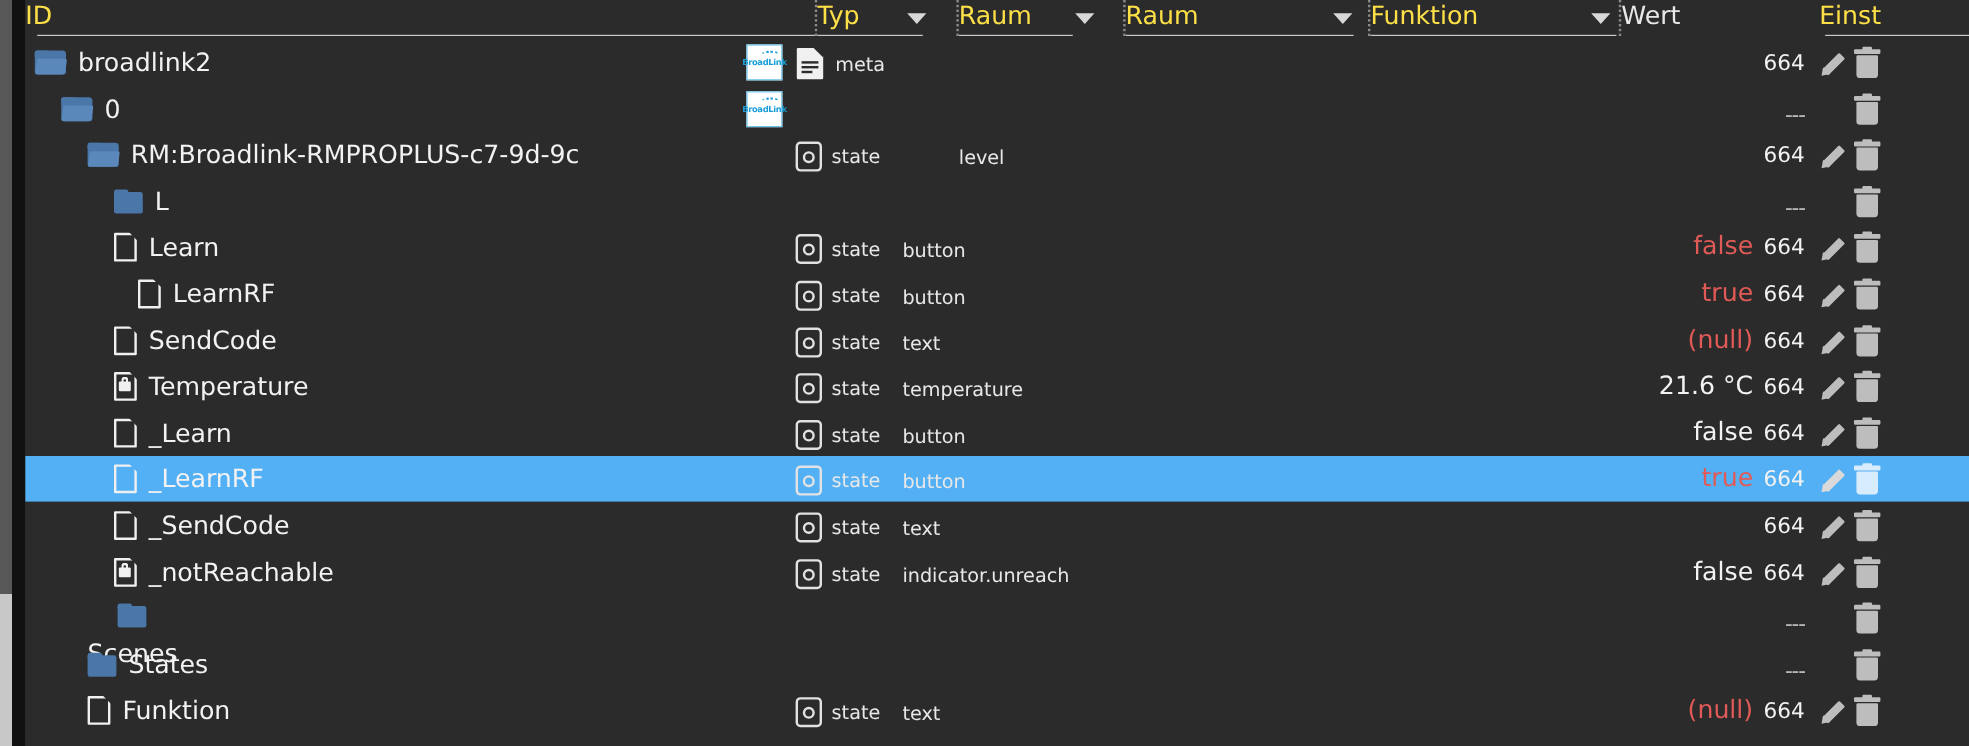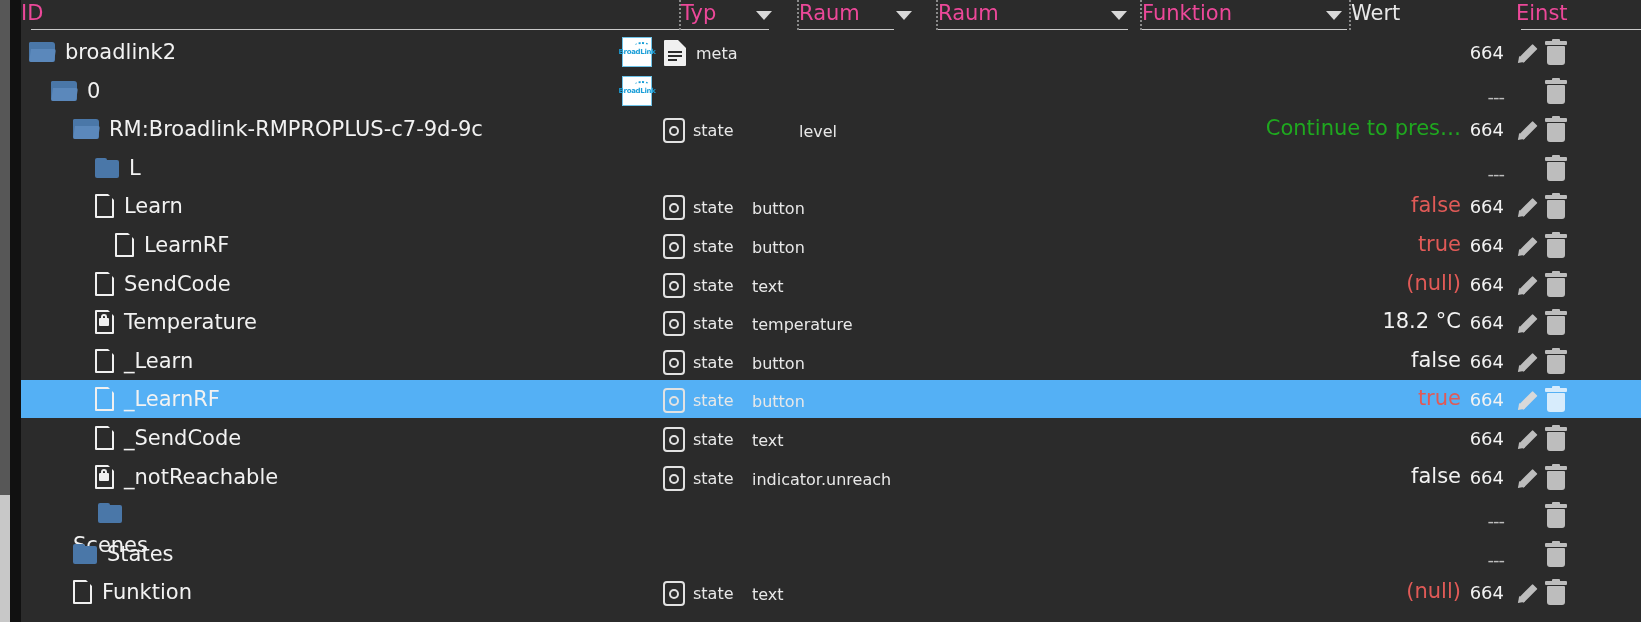--- a/index.html
+++ b/index.html
@@ -29,21 +29,21 @@
   
   .panel {
     position: absolute; left: 21px; top: 0; width: 1620px; height: 622px;
     background: #2b2b2b; overflow: hidden;
   }
 
   
   .header { position: absolute; left: 0; top: 0; width: 1620px; height: 30px; }
   .hcell {
     position: absolute; top: 0; height: 30px;
-    color: #ec4899; font-size: 21px; line-height: 26px;
+    color: #fde047; font-size: 21px; line-height: 26px;
     white-space: nowrap; overflow: hidden;
   }
   .hcell.bright { color: #e8e8e8; }
   .hline {
     position: absolute; height: 1px; background: #c9c9c9; top: 29px;
   }
   .hdiv {
     position: absolute; top: 0px; width: 0; height: 30px;
     border-left: 2px dotted #8a8a8a;
   }
@@ -305,21 +305,20 @@
             </span>
             <span>RM:Broadlink-RMPROPLUS-c7-9d-9c</span>
           </div>
           <div class="state-badge" style="left: 642px;">
             <span class="state-box">
               <span class="o"></span>
             </span>
             <span class="state-txt">state</span>
           </div>
           <div class="role-txt" style="left: 731px; margin-left: 47px;">level</div>
-          <div class="value-txt" style="left: 1080px; width: 360px; color: rgb(31, 168, 31);">Continue to pres…</div>
           <div class="num-txt" style="left: 1443px; top: 9px;">664</div>
           <div class="pencil" style="left: 1494px;">
             <span class="shaft"></span>
             <span class="tip"></span>
           </div>
           <div class="trash" style="left: 1524px;">
             <span class="handle"></span>
             <span class="lid"></span>
             <span class="can"></span>
           </div>
@@ -430,21 +429,21 @@
             </span>
             <span>Temperature</span>
           </div>
           <div class="state-badge" style="left: 642px;">
             <span class="state-box">
               <span class="o"></span>
             </span>
             <span class="state-txt">state</span>
           </div>
           <div class="role-txt" style="left: 731px;">temperature</div>
-          <div class="value-txt" style="left: 1080px; width: 360px; color: rgb(242, 242, 242);">18.2 °C</div>
+          <div class="value-txt" style="left: 1080px; width: 360px; color: rgb(242, 242, 242);">21.6 °C</div>
           <div class="num-txt" style="left: 1443px; top: 9px;">664</div>
           <div class="pencil" style="left: 1494px;">
             <span class="shaft"></span>
             <span class="tip"></span>
           </div>
           <div class="trash" style="left: 1524px;">
             <span class="handle"></span>
             <span class="lid"></span>
             <span class="can"></span>
           </div>

